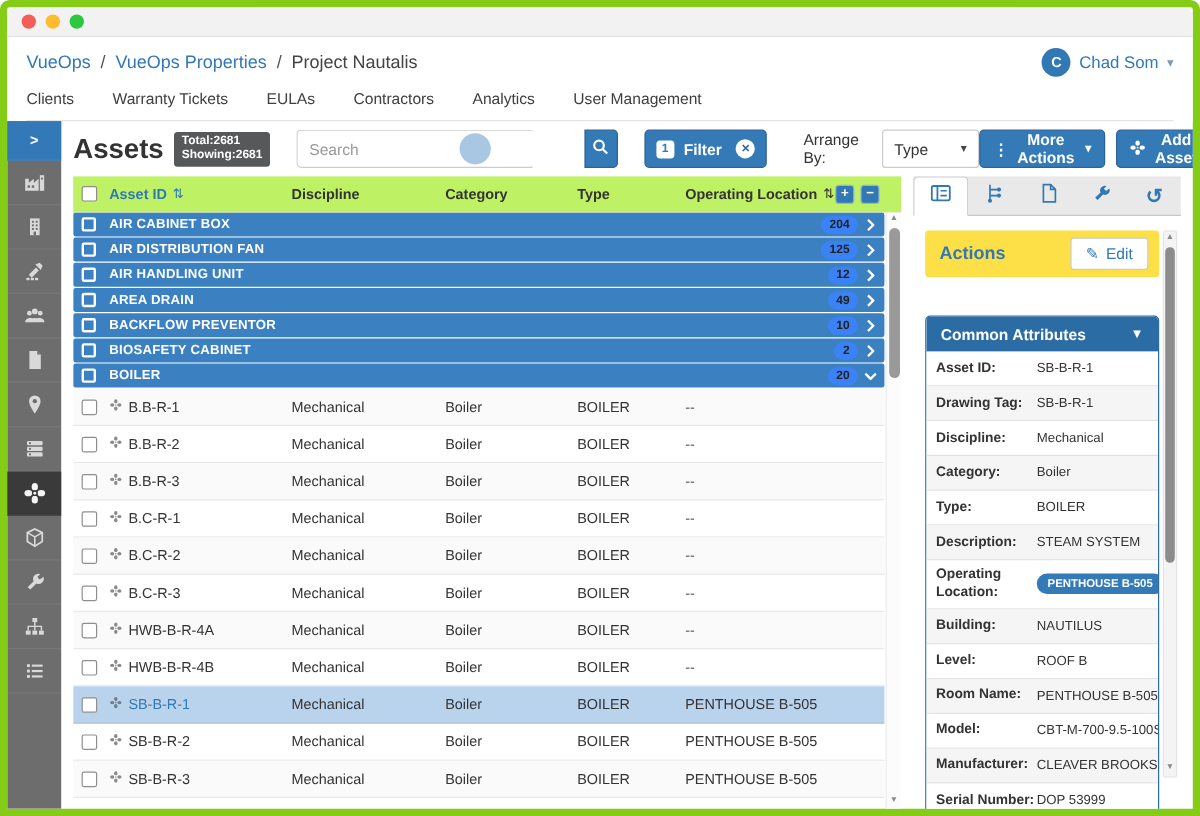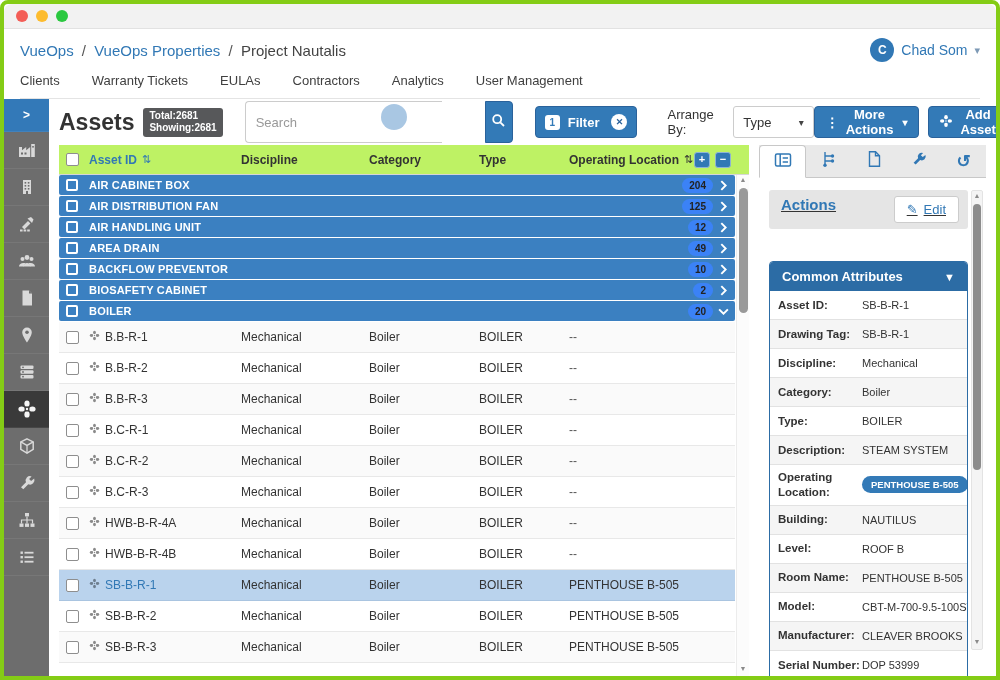--- a/index.html
+++ b/index.html
@@ -1,18 +1,18 @@
 <!DOCTYPE html>
 <html><head>
 <meta charset="utf-8">
 <style>
   * { box-sizing: border-box; margin: 0; padding: 0; }
   html,body { width:1000px; height:680px; background:#fff; }
   body { font-family:"Liberation Sans", sans-serif; color:#333; }
-  .screen { width:1000px; height:680px; border:4px solid #84cc16; border-radius:8px 8px 0 0; display:flex; flex-direction:column; overflow:hidden; background:#fff; }
+  .screen { width:1000px; height:680px; border:6px solid #84cc16; border-radius:8px 8px 0 0; display:flex; flex-direction:column; overflow:hidden; background:#fff; }
 
   
   .titlebar { height:25px; flex:0 0 25px; background:#f2f2f2; border-bottom:1px solid #e2e2e2; border-radius:8px 8px 0 0; display:flex; align-items:center; padding-left:12px; gap:8px; }
   .dot { width:12px; height:12px; border-radius:50%; }
   .dot.red{ background:#f35e57; } .dot.yellow{ background:#fdbc2e; } .dot.green{ background:#2bc840; }
 
   
   .app-header { padding:9px 16px 0 16px; background:#fff; }
   .crumb-row { display:flex; justify-content:space-between; align-items:center; }
   .breadcrumb { font-size:15px; color:#444; }
@@ -32,21 +32,21 @@
   .side-item.expander { height:33px; flex:0 0 33px; background:#3379b8; color:#fff; font-weight:bold; font-size:12px; }
   .side-item.active { background:#3a3a3a; }
   .side-item svg { display:block; }
 
   .main { flex:1; min-width:0; padding:0 10px; display:flex; flex-direction:column; }
 
   
   .toolbar { height:46px; flex:0 0 46px; display:flex; align-items:center; }
   .page-title { font-size:23px; font-weight:bold; color:#333; }
   .count-badge { margin-left:9px; background:#57585a; color:#fff; font-size:10px; font-weight:bold; line-height:1.25; padding:2px 6px; border-radius:3px; }
-  .search-group { margin-left:22px; width:268px; height:42px; display:flex; position:relative;gap:43px; }
+  .search-group { margin-left:22px; width:268px; height:32px; display:flex; position:relative;gap:43px; }
   .search-input { flex:1; border:1px solid #ccc; border-right:none; border-radius:4px 0 0 4px; padding:0 10px; font-size:13px; color:#333; outline:none; font-family:inherit; }
   .search-input::placeholder { color:#999; }
   .search-btn { width:34px; background:#337ab7; border:1px solid #2a629b; border-radius:0 4px 4px 0; cursor:pointer; display:flex; align-items:center; justify-content:center; }
   .cursor-dot { position:absolute; left:136px; top:3px; width:26px; height:26px; border-radius:50%; background:#a9c7e3; }
   .btn-blue { background:#337ab7; border:1px solid #2a629b; color:#fff; font-size:13px; font-weight:bold; border-radius:4px; height:32px; display:flex; align-items:center; cursor:pointer; font-family:inherit; }
   .filter-btn { margin-left:22px; padding:0 9px; gap:8px; }
   .filter-count { background:#fff; color:#337ab7; font-size:10px; font-weight:bold; width:15px; height:15px; border-radius:3px; display:flex; align-items:center; justify-content:center; }
   .filter-x { width:16px; height:16px; border-radius:50%; background:#fff; color:#2a629b; font-size:9px; font-weight:bold; display:flex; align-items:center; justify-content:center; margin-left:4px; }
   .arrange-wrap { margin-left:30px; display:flex; align-items:center; font-size:13px; color:#333; }
   .arrange-select { margin-left:8px; width:92px; height:32px; border:1px solid #ccc; border-radius:3px; background:#fff; display:flex; align-items:center; justify-content:space-between; padding:0 9px; font-size:13px; cursor:pointer; }
@@ -99,21 +99,21 @@
   .t-scroll .fill { flex:1; }
 
   
   .detail-panel { flex:1; min-width:0; display:flex; flex-direction:column; }
   .panel-tabs { height:33px; flex:0 0 33px; background:#e9e9e9; border-bottom:1px solid #c8c8c8; display:flex; }
   .panel-tab { flex:1; display:flex; align-items:center; justify-content:center; cursor:pointer; border-radius:4px 4px 0 0; }
   .panel-tab.active { background:#fff; border:1px solid #c8c8c8; border-bottom:1px solid #fff; margin-bottom:-1px; }
   .hist-glyph { color:#3178b5; font-size:17px; font-weight:bold; line-height:1; }
 
   .panel-body { flex:1; position:relative; padding:12px 18px 0 10px; min-height:0; }
-  .actions-bar { background:#e5e5e5; border-radius:3px; padding:6px 9px 6px 12px; display:flex; align-items:flex-start; justify-content:space-between;text-decoration:underline; }
+  .actions-bar { background:#fde047; border-radius:3px; padding:6px 9px 6px 12px; display:flex; align-items:center; justify-content:space-between; }
   .actions-title { color:#3178b5; font-size:15px; font-weight:bold; }
   .edit-btn { background:#fff; border:1px solid #ccc; border-radius:3px; padding:5px 12px; font-size:13px; color:#3178b5; display:flex; align-items:center; gap:6px; cursor:pointer; font-family:inherit; }
   .pencil { font-size:13px; }
 
   .attr-card { margin-top:32px; border:1px solid #2c6ca5; border-radius:4px; overflow:hidden; }
   .card-header { background:#2c6ca5; color:#fff; font-size:13px; font-weight:bold; padding:7px 12px; display:flex; align-items:center; justify-content:space-between; cursor:pointer; }
   .card-chev { font-size:11px; }
   .attr-row { display:flex; align-items:center; min-height:29px; padding:5px 6px 5px 8px; font-size:11.5px; border-bottom:1px solid #e2e2e2; background:#fff; }
   .attr-row:nth-child(even) { background:#f5f5f5; }
   .attr-row:last-child { border-bottom:none; }

